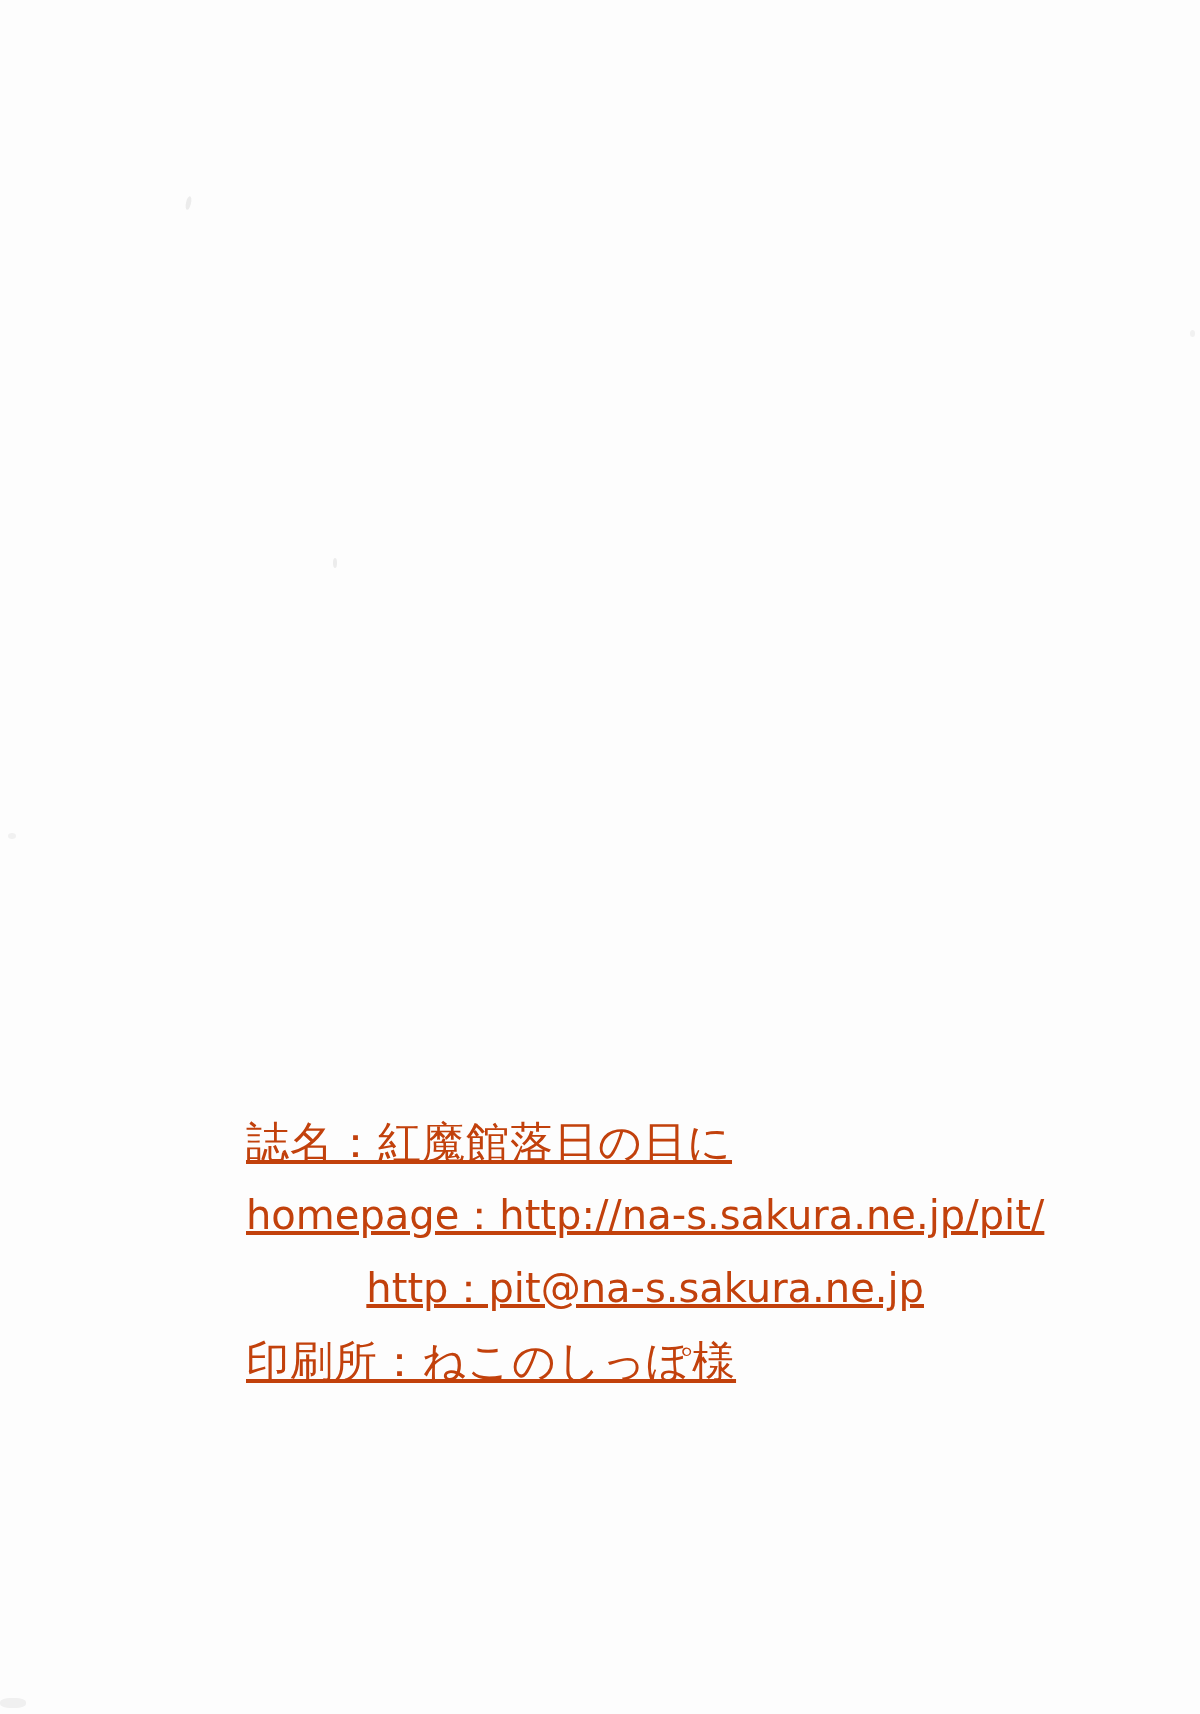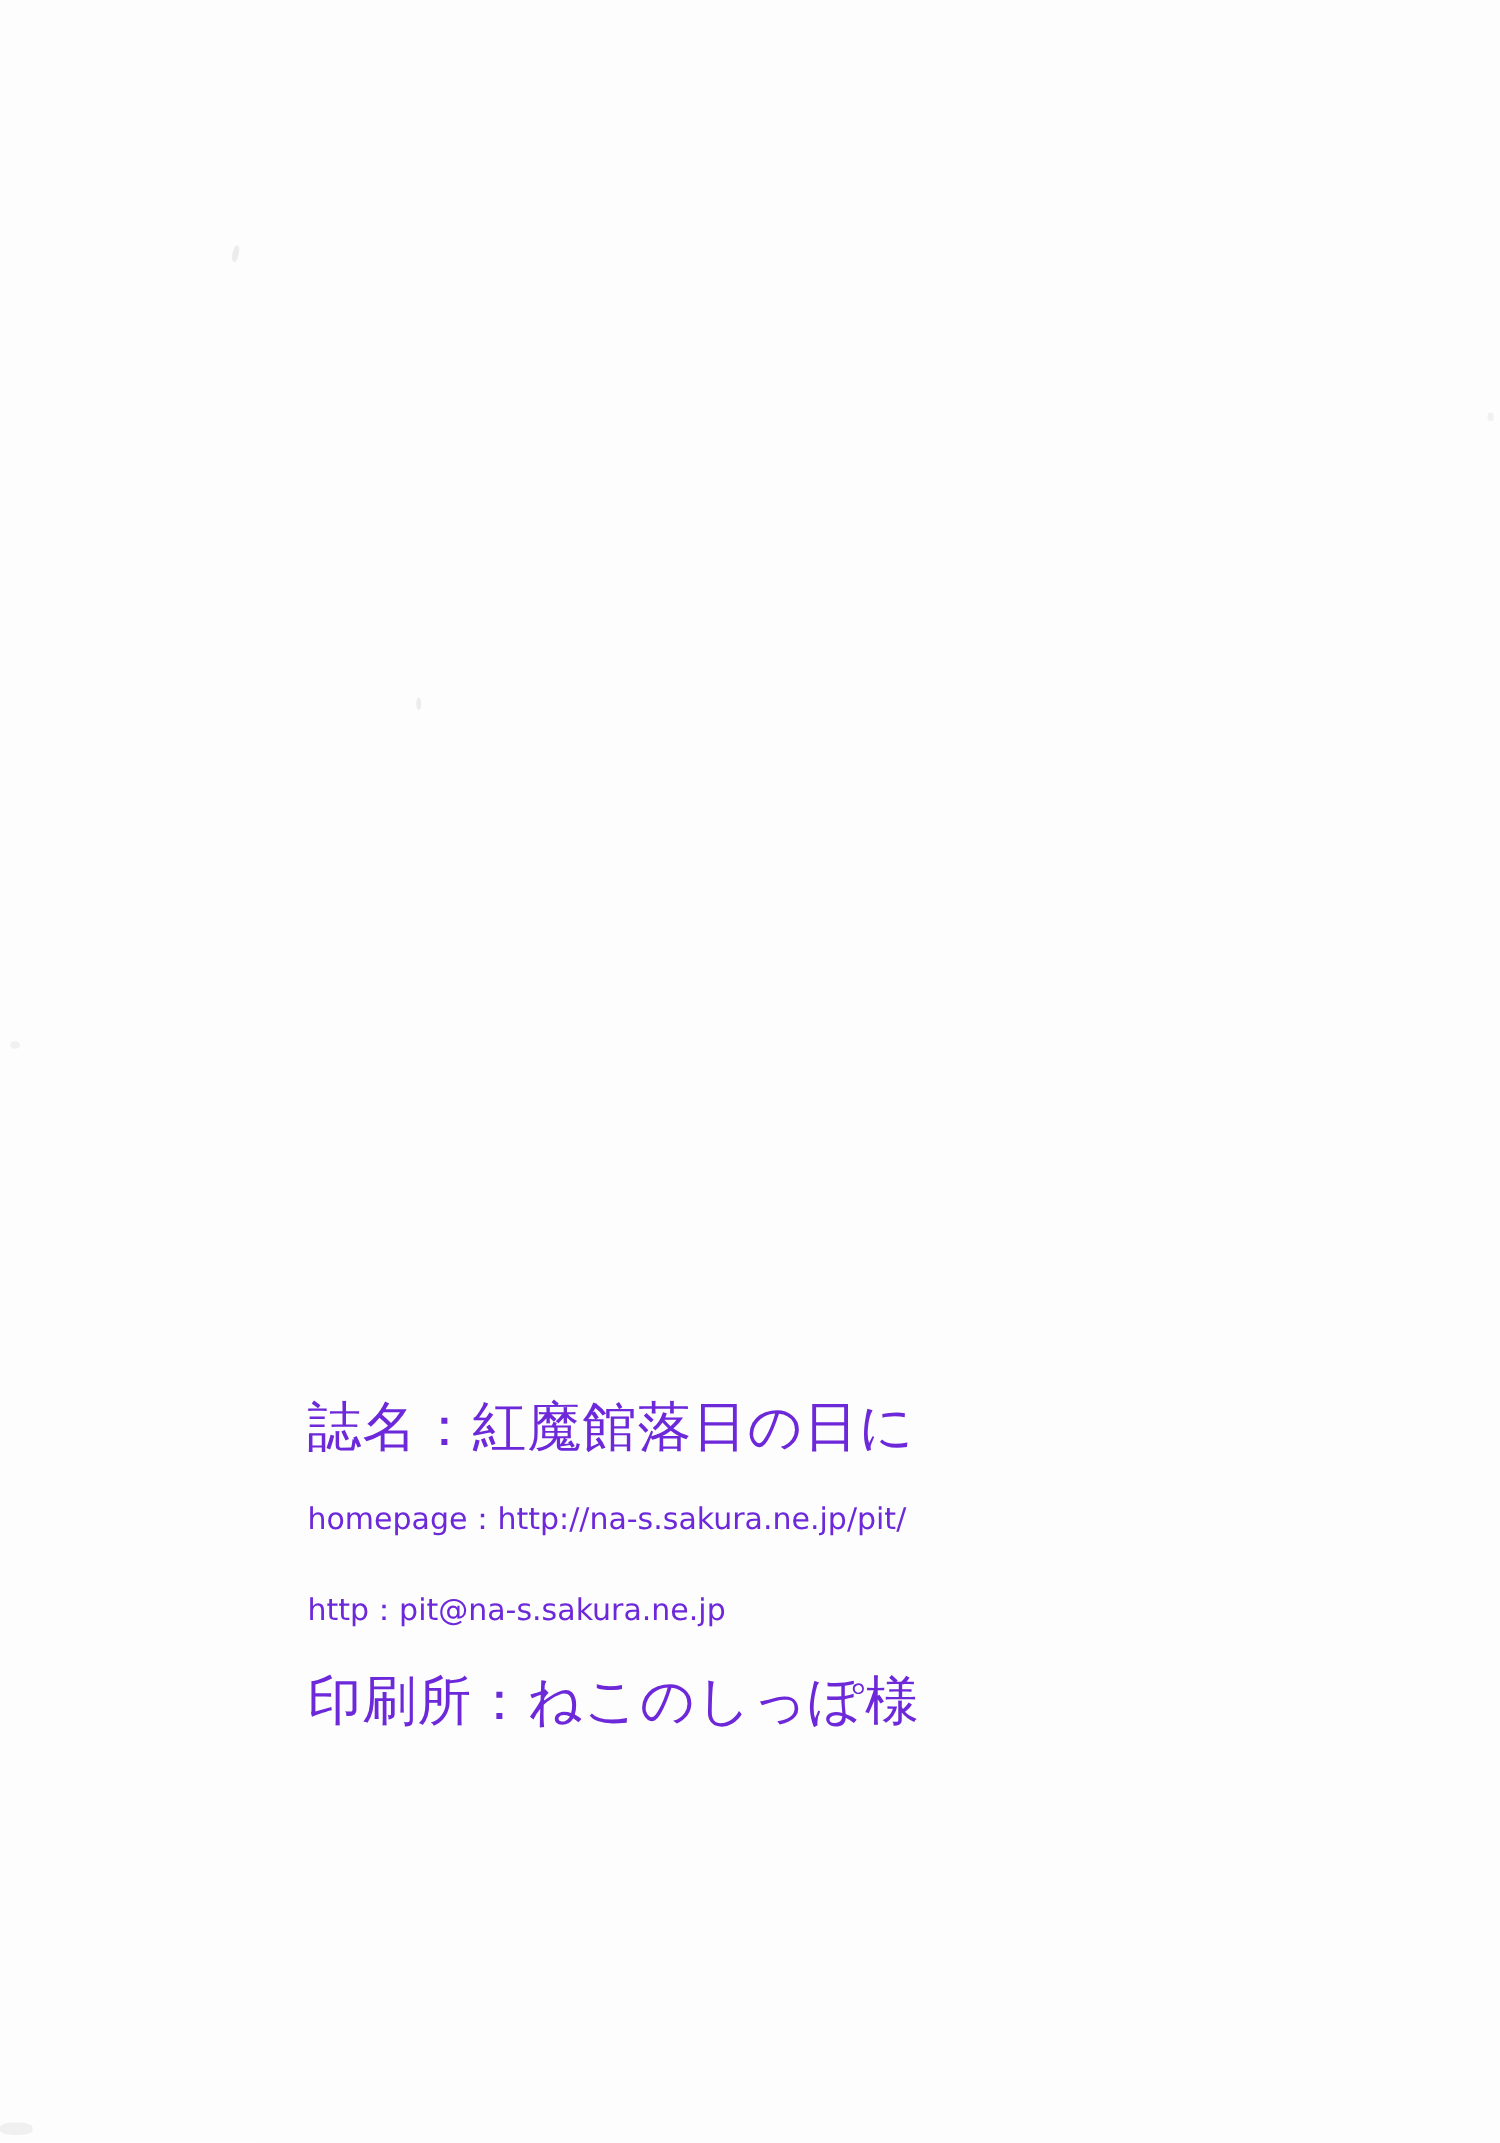--- a/index.html
+++ b/index.html
@@ -16,34 +16,36 @@
   .page {
     position: relative;
     width: 1200px;
     height: 1714px;
     background: #fdfdfd;
   }
   .colophon {
     position: absolute;
     left: 246px;
     top: 1106px;
-    color: #6d28d9;
+    color: #c2410c;
+    text-decoration: underline;
   }
   .colophon .line {
     margin: 0;
     padding: 0;
     line-height: 73px;
     font-size: 43px;
     letter-spacing: 1px;
     white-space: nowrap;
     font-weight: 500;
   }
   .colophon .line.latin {
-    font-size: 24px;
+    font-size: 40px;
     letter-spacing: 0px;
+    text-align: center;
   }
   
   .speck {
     position: absolute;
     background: #ececec;
     border-radius: 50%;
   }
   .speck-1 { left: 186px; top: 196px; width: 5px;  height: 14px; transform: rotate(12deg); }
   .speck-2 { left: 333px; top: 558px; width: 4px;  height: 10px; }
   .speck-3 { left: 8px;   top: 833px; width: 8px;  height: 6px;  background: #f1f1f1; }

